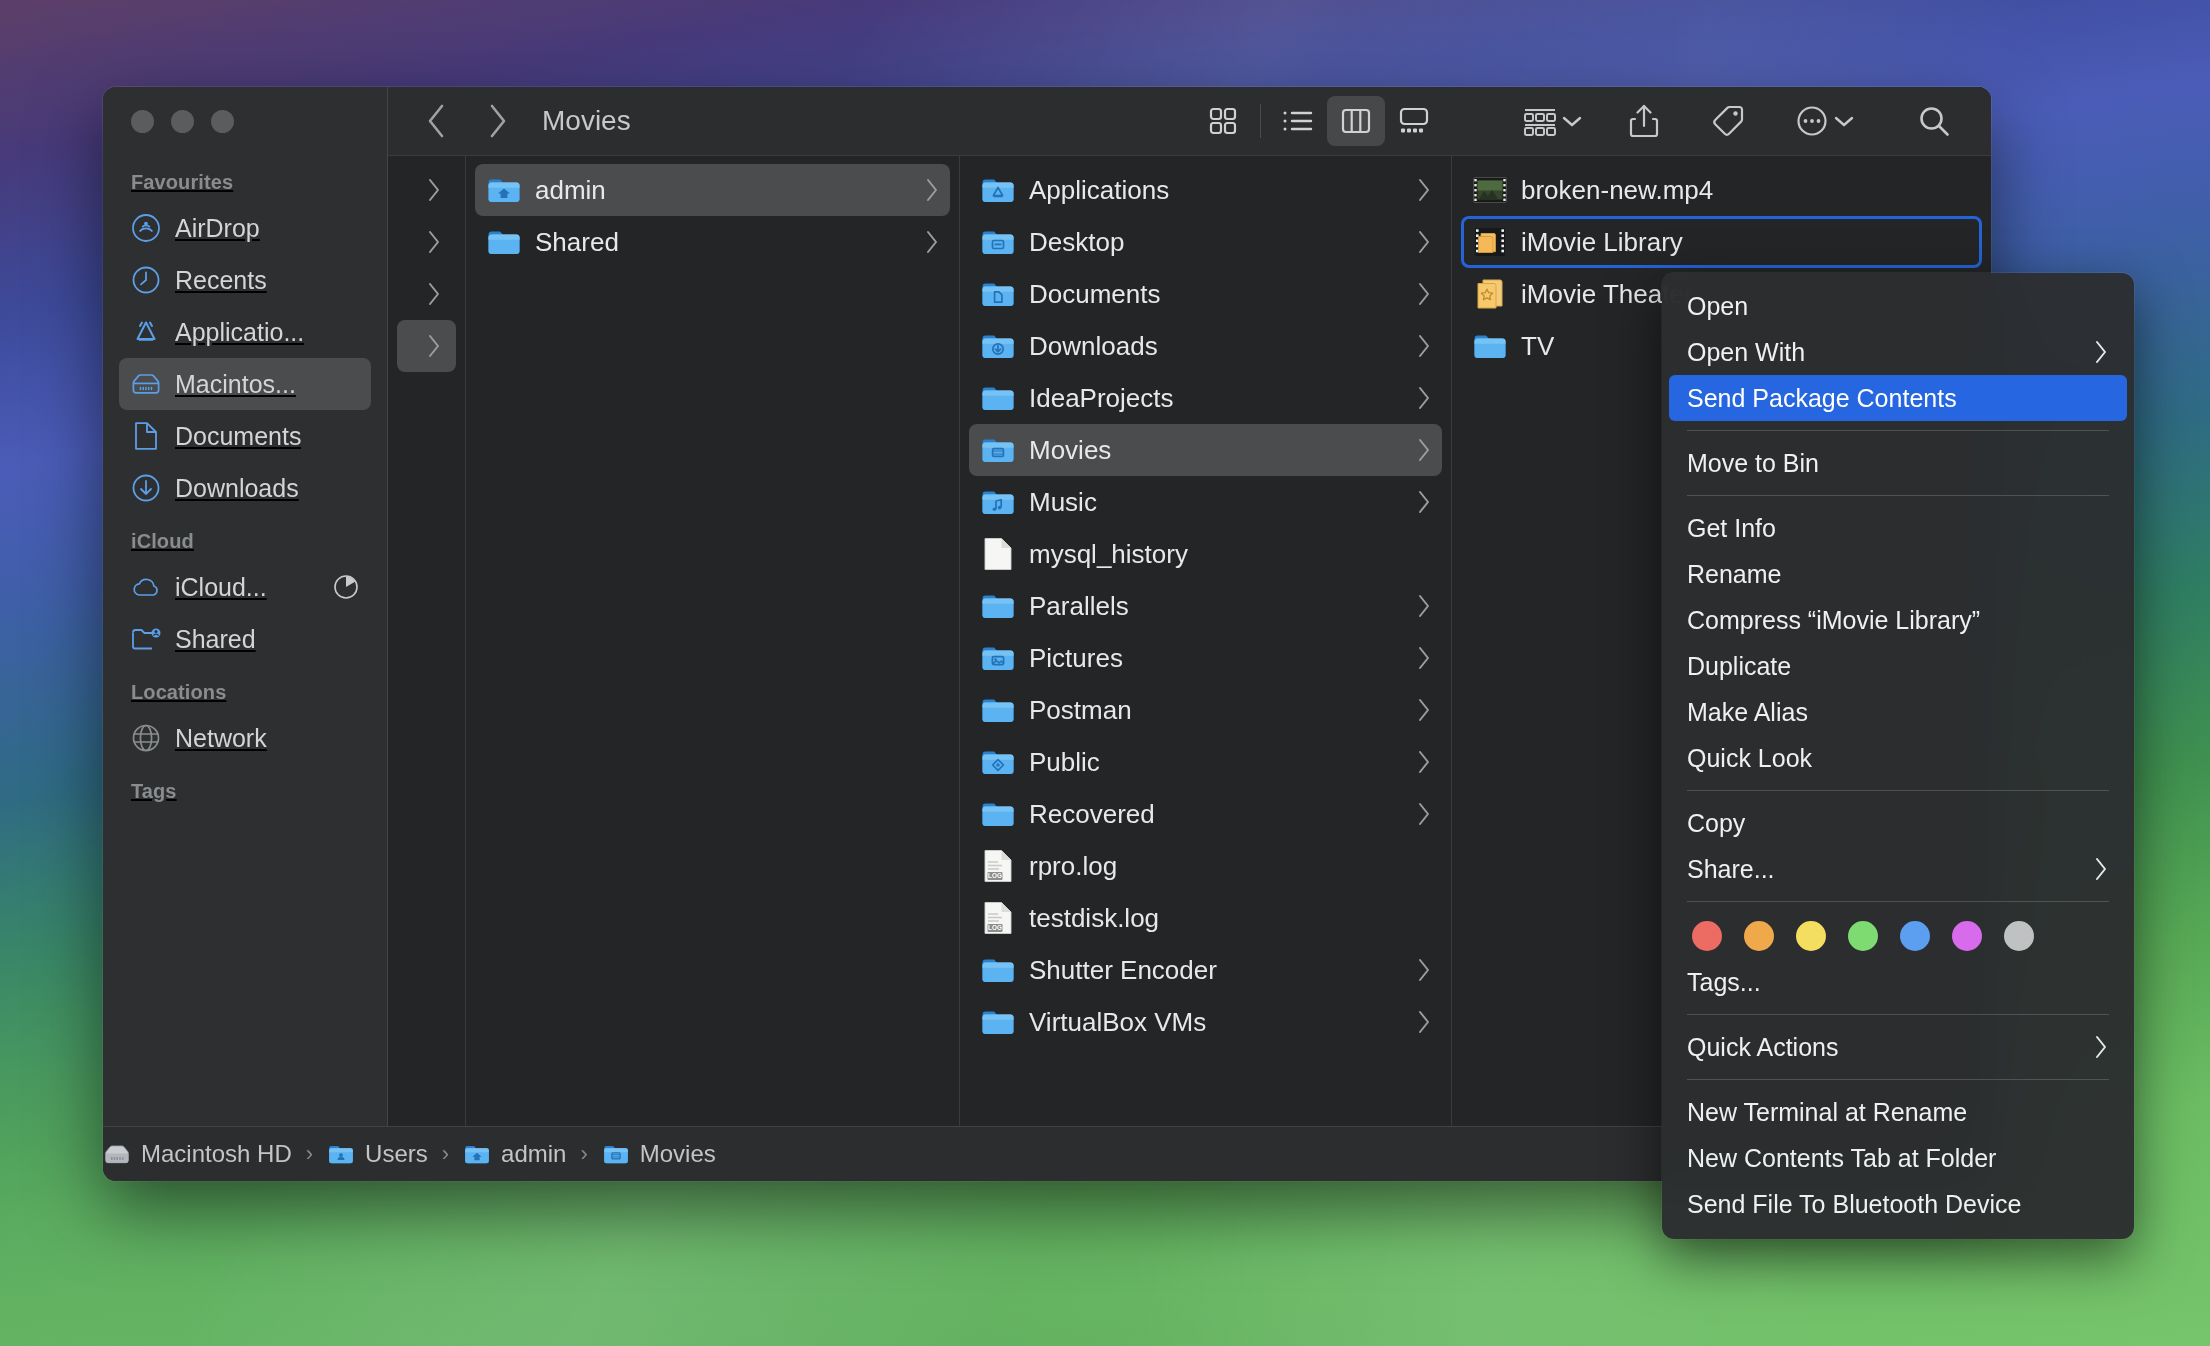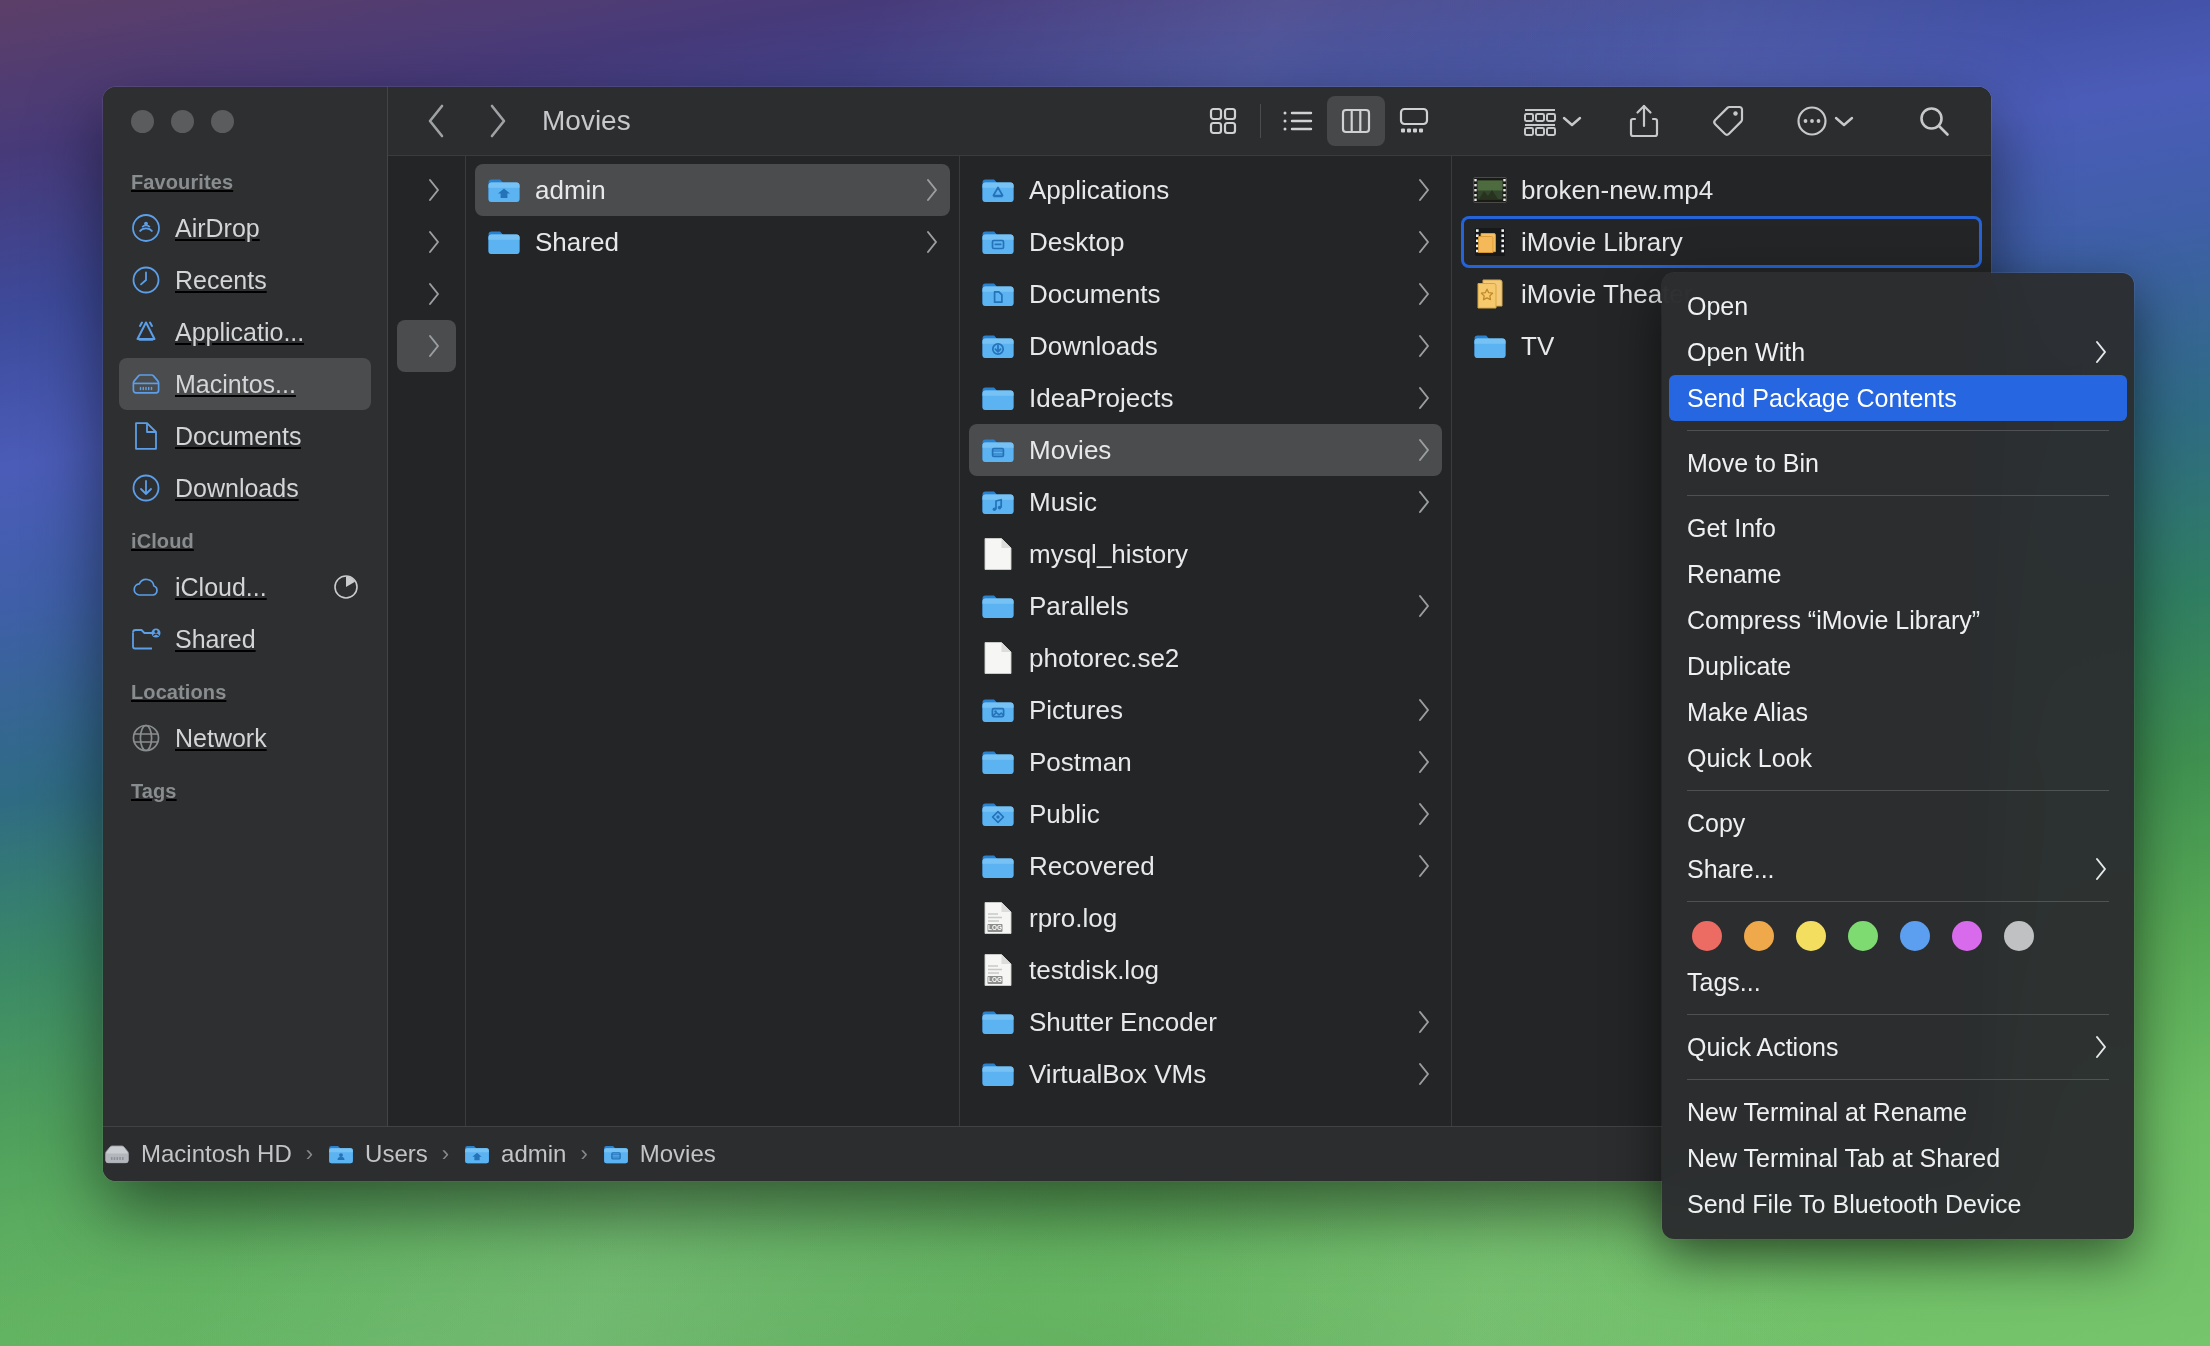--- a/index.html
+++ b/index.html
@@ -577,29 +577,20 @@
                   <path d="M1.5 9.6a3 3 0 0 1 3-3h25a3 3 0 0 1 3 3V23a3 3 0 0 1-3 3H4.5a3 3 0 0 1-3-3z" fill="#5cb3f2"></path>
                   <path d="M1.5 9.6a3 3 0 0 1 3-3h25a3 3 0 0 1 3 3v2.2H1.5z" fill="#76c2f5"></path>
                 </svg>
               </span>
               <span class="nm">Parallels</span>
               <span class="arrow">
                 <svg width="16" height="26" viewBox="0 0 16 26" fill="none" stroke="#9b9ea0" stroke-width="2" stroke-linecap="round" stroke-linejoin="round">
                   <path d="M4 3 L12 13 L4 23"></path>
                 </svg>
               </span>
-            </div>
-            <div class="row">
-              <span class="fic">
-                <svg width="30" height="36" viewBox="0 0 30 36">
-                  <path d="M2 2.5h16.5L28 12v21.5H2z" fill="#f6f6f4" stroke="#cfd0cd" stroke-width="0.9"></path>
-                  <path d="M18.5 2.5V12H28z" fill="#dcdddb"></path>
-                </svg>
-              </span>
-              <span class="nm">photorec.se2</span>
             </div>
             <div class="row">
               <span class="fic">
                 <svg width="34" height="28" viewBox="0 0 34 28">
                   <path d="M1.5 6.5a3 3 0 0 1 3-3h8.6l3.2 3.4h13.2a3 3 0 0 1 3 3V23a3 3 0 0 1-3 3H4.5a3 3 0 0 1-3-3z" fill="#2a82cf"></path>
                   <path d="M1.5 9.6a3 3 0 0 1 3-3h25a3 3 0 0 1 3 3V23a3 3 0 0 1-3 3H4.5a3 3 0 0 1-3-3z" fill="#5cb3f2"></path>
                   <path d="M1.5 9.6a3 3 0 0 1 3-3h25a3 3 0 0 1 3 3v2.2H1.5z" fill="#76c2f5"></path>
                   <rect x="11.4" y="12.6" width="11.2" height="8" rx="1.3" fill="none" stroke="#2472b8" stroke-width="1.7"></rect>
                   <circle cx="14.5" cy="15.4" r="1.2" fill="#2472b8"></circle>
                   <path d="M12 19.6l3.4-3 2.6 2.3 2.2-1.8 2.4 2.5" fill="none" stroke="#2472b8" stroke-width="1.5" stroke-linejoin="round"></path>
@@ -913,18 +904,18 @@
         <svg width="16" height="26" viewBox="0 0 16 26" fill="none" stroke="#e6e8ea" stroke-width="2" stroke-linecap="round" stroke-linejoin="round">
           <path d="M4 3 L12 13 L4 23"></path>
         </svg>
       </span>
     </div>
     <div class="msep"></div>
     <div class="mi">
       <span>New Terminal at Rename</span>
     </div>
     <div class="mi">
-      <span>New Terminal Tab at Shared</span>
+      <span>New Contents Tab at Folder</span>
     </div>
     <div class="mi">
       <span>Send File To Bluetooth Device</span>
     </div>
   </div>
 
 </body></html>

